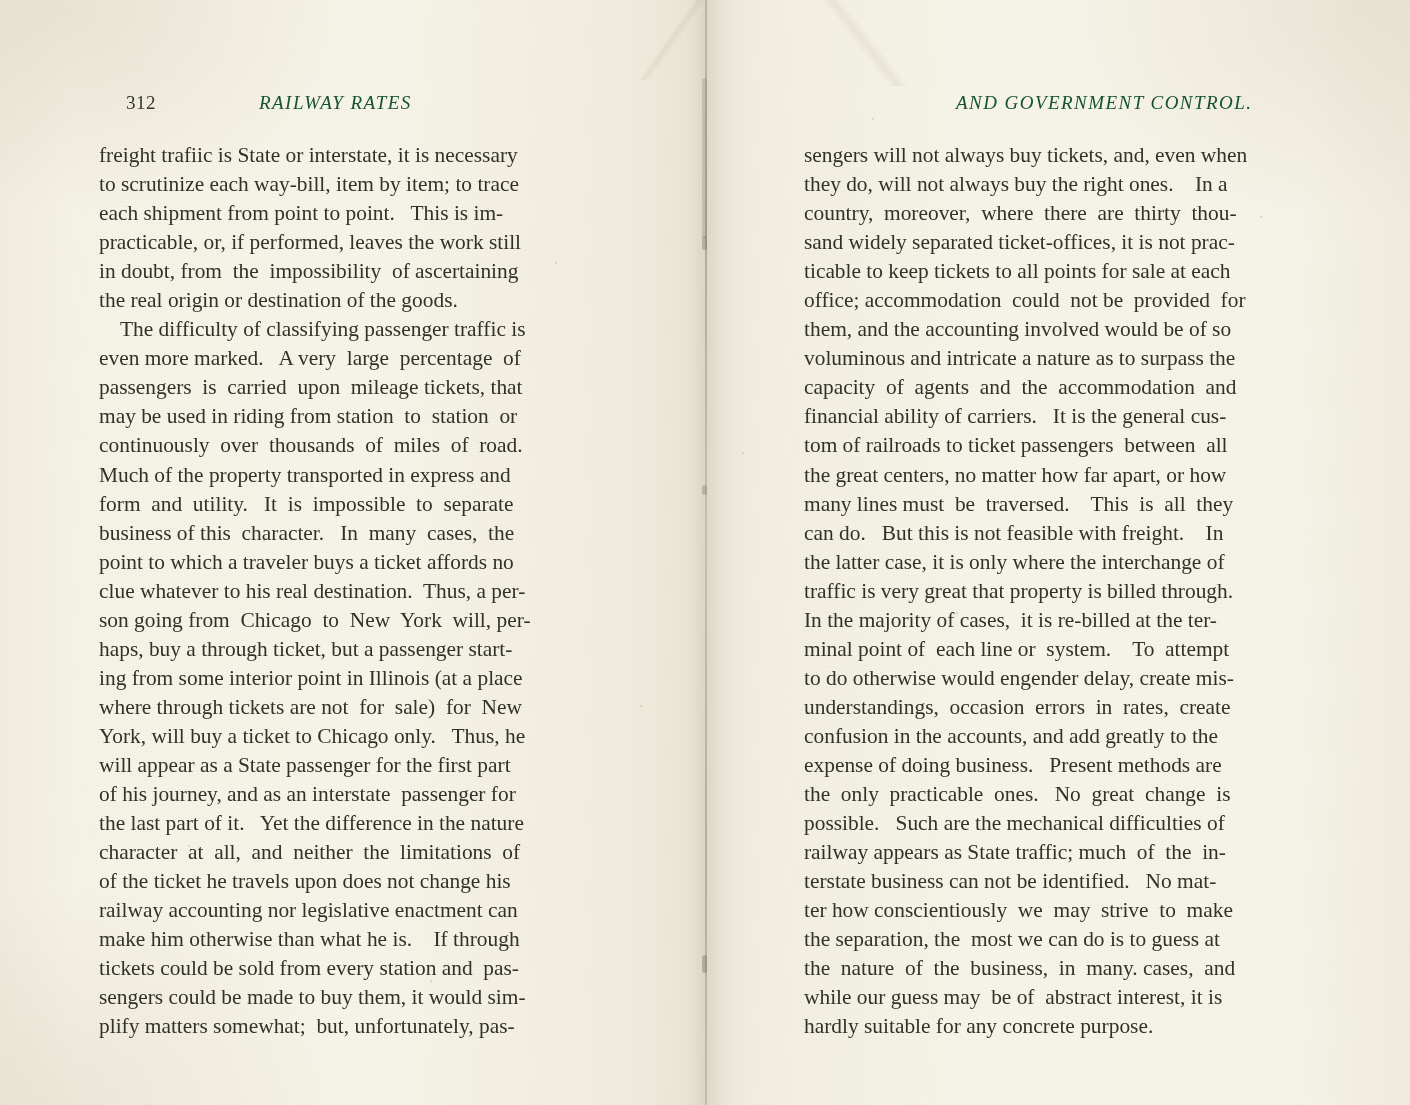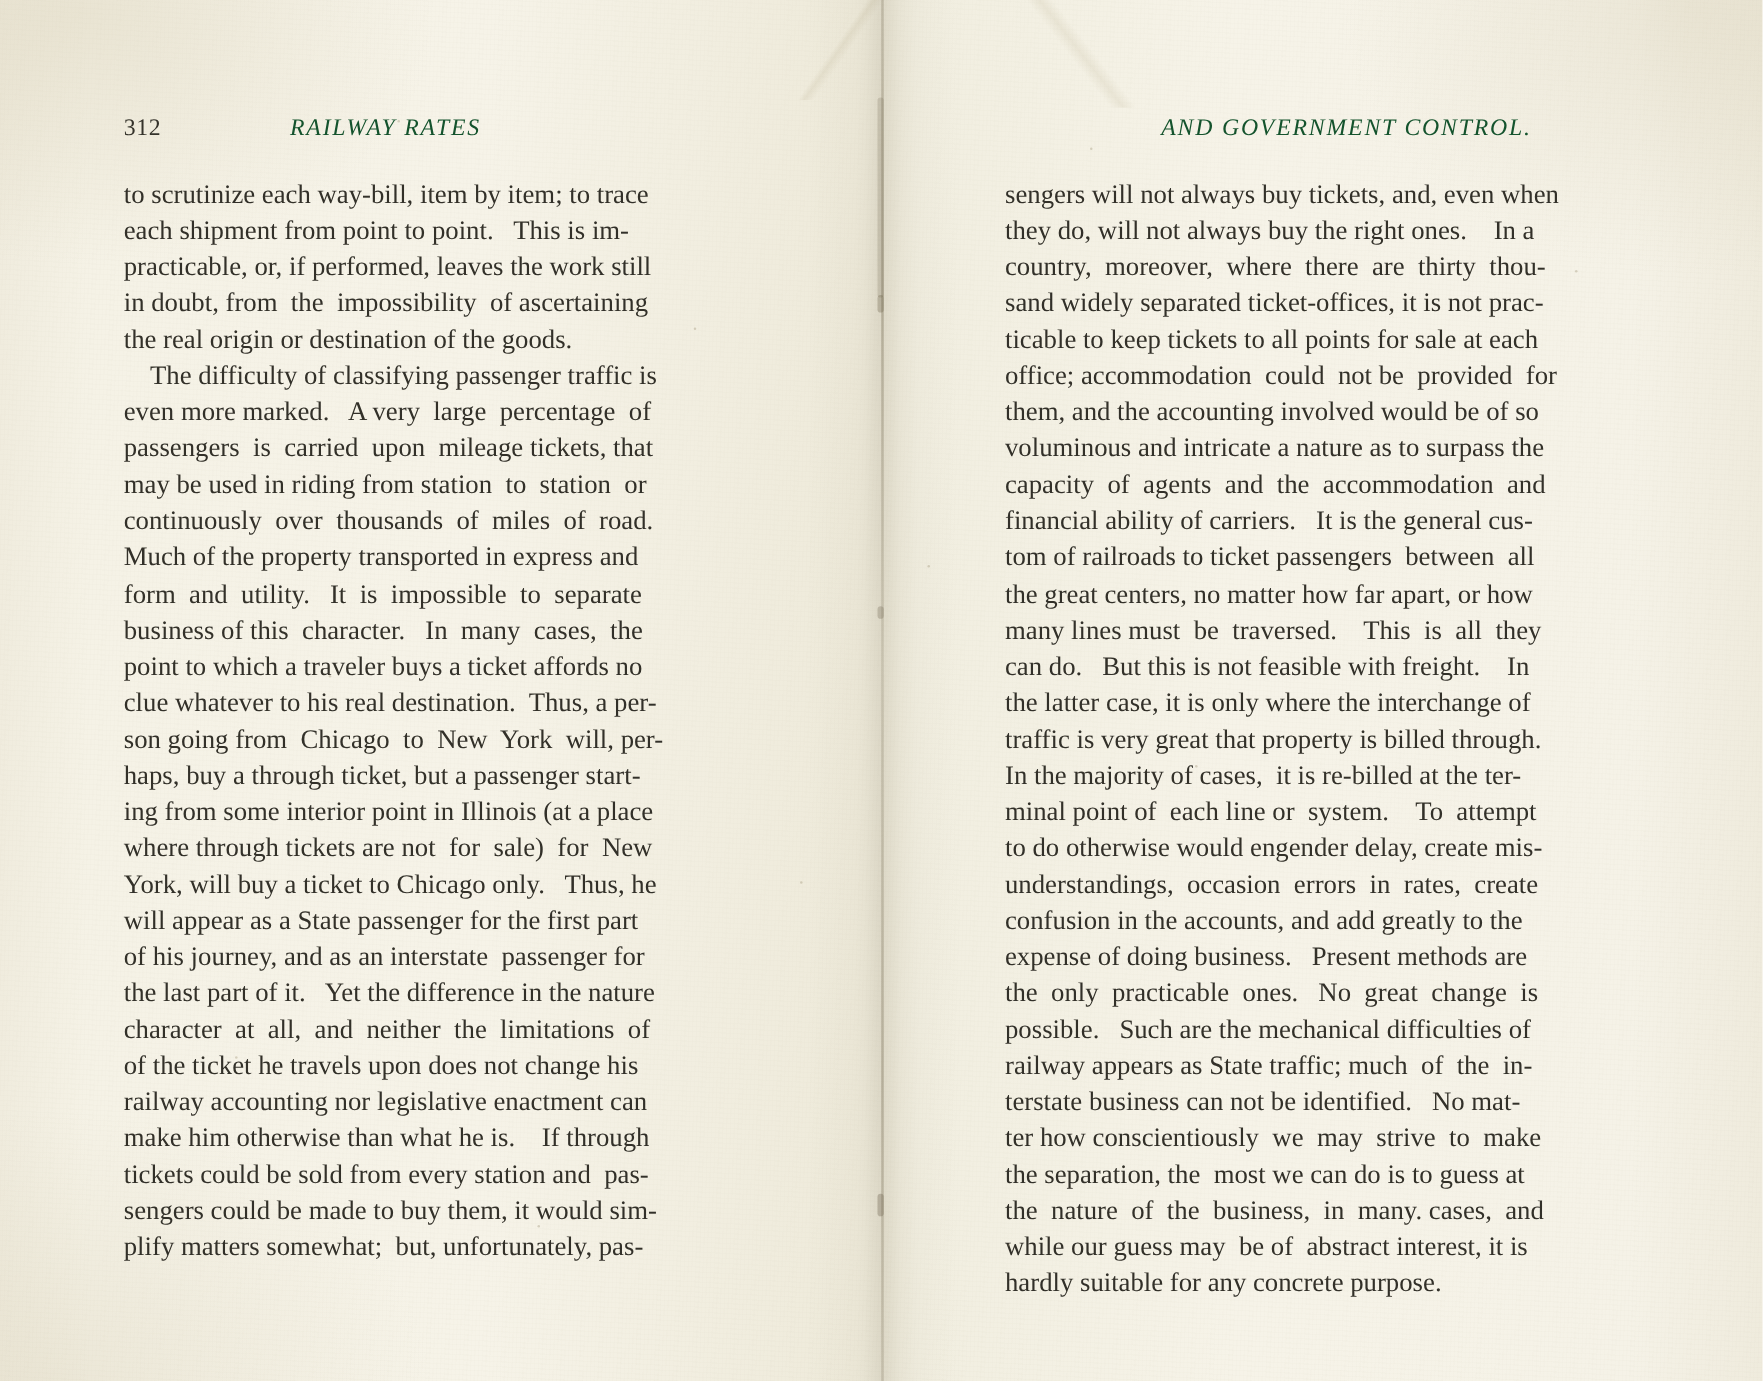--- a/index.html
+++ b/index.html
@@ -121,20 +121,21 @@
   .page-left  { left: 0;     width: 706px; }
   .page-right { left: 726px; width: 761px; }
 
   .running-head {
     position: absolute;
     top: 92px;
     height: 26px;
     display: flex;
     align-items: baseline;
     font-size: 19.5px;
+    margin-left: 27px;
   }
   .page-left  .running-head { left: 99px;  width: 530px; }
   .page-right .running-head { left: 203px; width: 531px; }
 
   .folio {
     font-style: normal;
     font-size: 19px;
     letter-spacing: .5px;
     color: #35332b;
   }
@@ -199,20 +200,21 @@
   <div class="gutter-stitch stitch-c"></div>
   <div class="gutter-stitch stitch-d"></div>
 
   <div class="page page-left">
     <div class="running-head">
       <span class="folio">312</span>
       <span class="head-left-spacer"></span>
       <span class="head-title">RAILWAY RATES</span>
     </div>
     <div class="column" id="left-column">
+        <div class="textline ink-fade">freight trafiic is State or interstate, it is necessary</div>
         <div class="textline ink-fade">to scrutinize each way-bill, item by item; to trace</div>
         <div class="textline ink-fade">each shipment from point to point.   This is im-</div>
         <div class="textline ink-fade">practicable, or, if performed, leaves the work still</div>
         <div class="textline ink-fade">in doubt, from  the  impossibility  of ascertaining</div>
         <div class="textline ink-fade">the real origin or destination of the goods.</div>
         <div class="textline ink-fade">    The difficulty of classifying passenger traffic is</div>
         <div class="textline ink-fade">even more marked.   A very  large  percentage  of</div>
         <div class="textline ink-fade">passengers  is  carried  upon  mileage tickets, that</div>
         <div class="textline ink-fade">may be used in riding from station  to  station  or</div>
         <div class="textline ink-fade">continuously  over  thousands  of  miles  of  road.</div>

